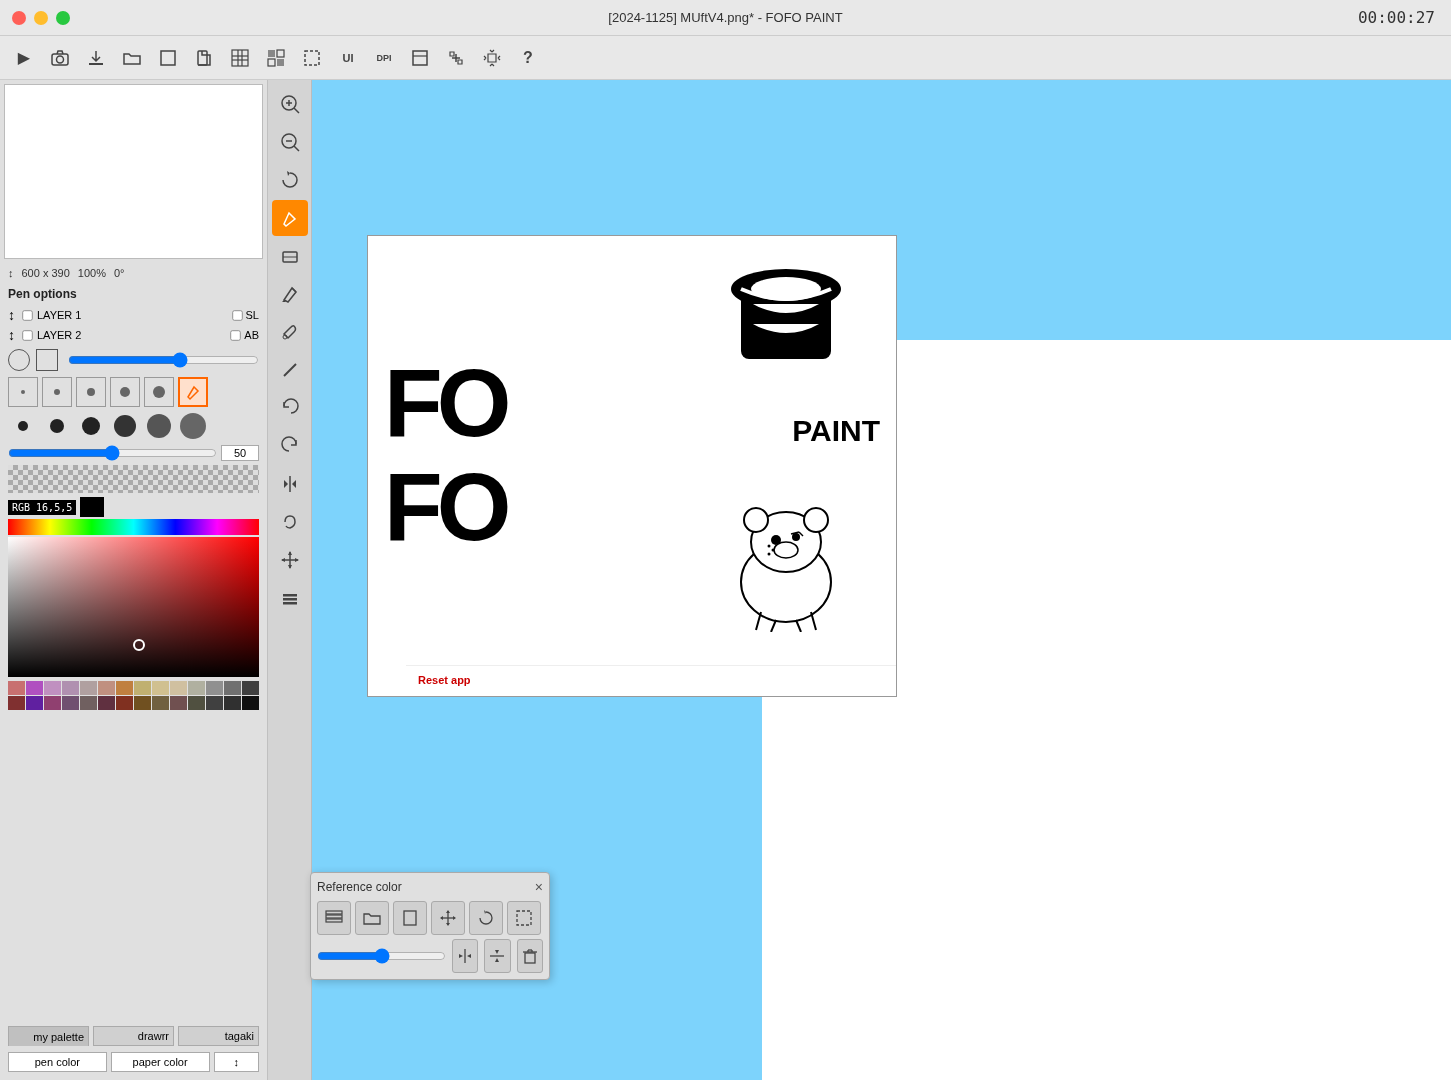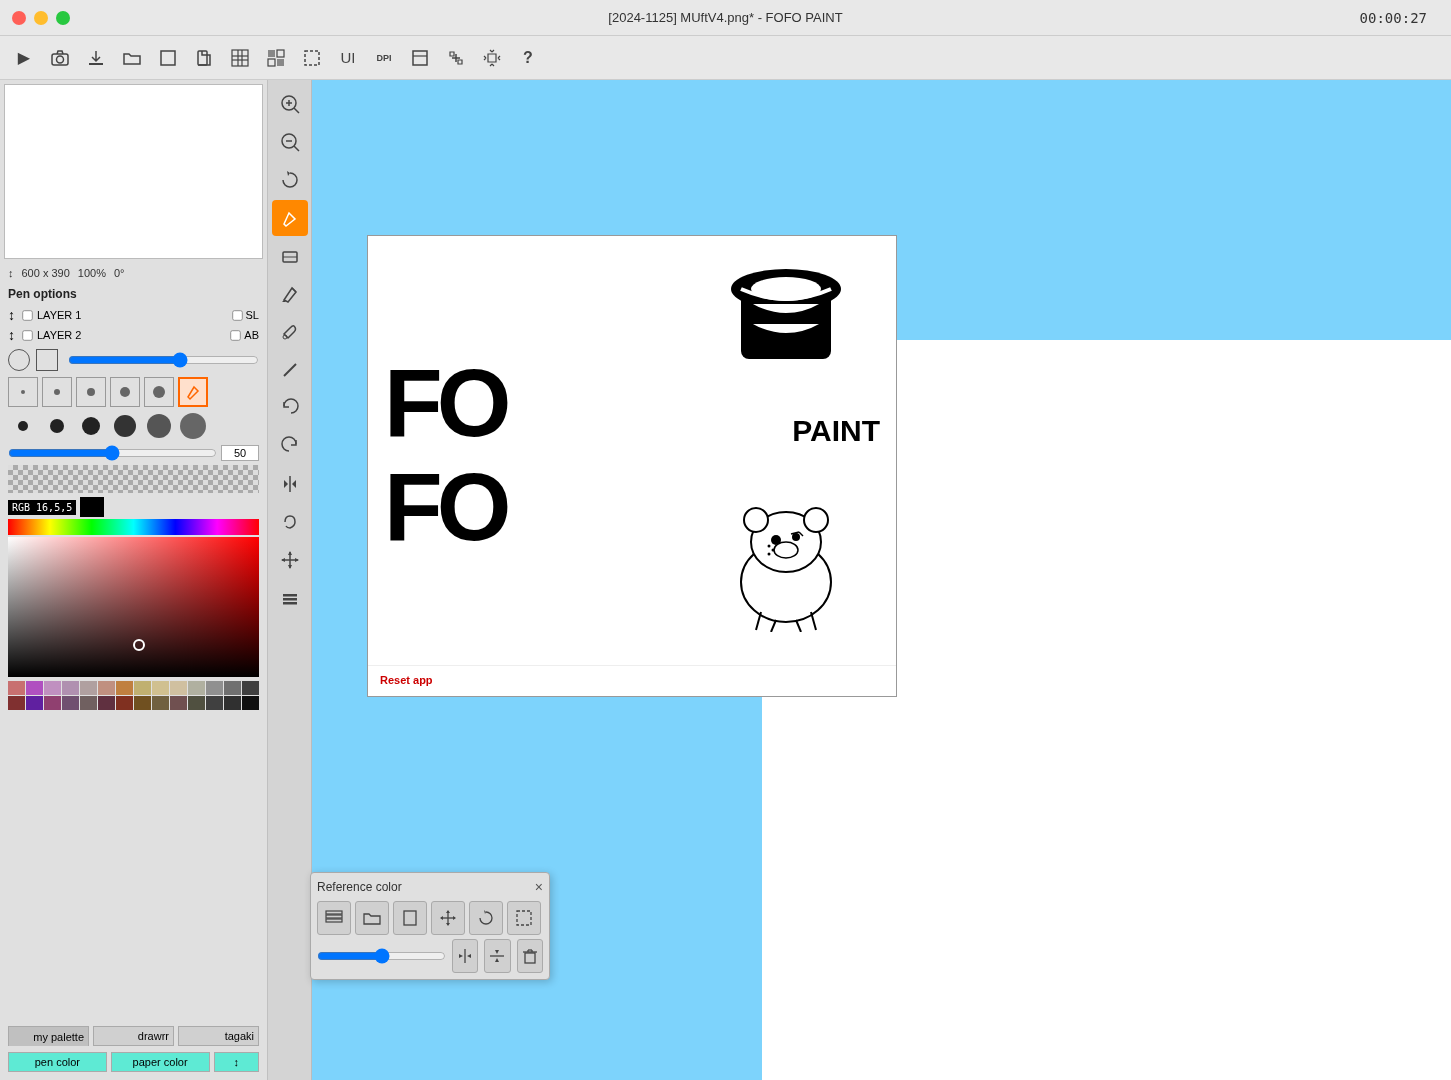--- a/index.html
+++ b/index.html
@@ -41,22 +41,22 @@
     .btn-close { background: #ff5f57; }
     .btn-min { background: #ffbd2e; }
     .btn-max { background: #28c840; }
     .titlebar-title {
       font-size: 13px;
       color: #333;
       font-weight: 500;
     }
     .titlebar-timer {
       position: absolute;
-      right: 24px;
-      font-size: 14px;
+      right: 16px;
+      font-size: 16px;
       color: #333;
       font-family: monospace;
     }
 
     
     .toolbar {
       position: absolute;
       top: 36px; left: 0; right: 0;
       height: 44px;
       background: #e8e8e8;
@@ -304,21 +304,21 @@
     .tab-btn.active { background: #c0c0c0; border-bottom: none; }
     .bottom-actions {
       display: flex;
       padding: 2px 8px 8px;
       gap: 4px;
     }
     .action-btn {
       flex: 1;
       padding: 3px 4px;
       font-size: 11px;
-      background: #5eead4;
+      background: #ffffff;
       border: 1px solid #aaa;
       cursor: pointer;
       text-align: center;
     }
 
     
     .right-toolbar {
       position: absolute;
       top: 80px;
       left: 268px;
@@ -403,20 +403,21 @@
       justify-content: space-around;
       padding: 16px 8px;
     }
 
     .fofo-footer {
       border-top: 1px solid #eee;
       padding: 6px 12px;
       font-size: 10.5px;
       color: #222;
       line-height: 1.6;
+      margin-left: 38px;
     }
     .fofo-footer-top {
       display: flex;
       gap: 12px;
     }
     .fofo-footer-right {
       text-align: right;
       flex: 1;
     }
     .fofo-reset {
@@ -561,21 +562,21 @@
         <rect x="10" y="1" width="7" height="7" fill="none" stroke="#444" stroke-width="1.2"></rect>
         <rect x="1" y="10" width="7" height="7" fill="none" stroke="#444" stroke-width="1.2"></rect>
         <rect x="10" y="10" width="7" height="7" fill="#888"></rect>
       </svg>
   </button>
   <button class="toolbar-btn">
     <svg width="18" height="18" viewBox="0 0 18 18">
         <rect x="2" y="2" width="14" height="14" fill="none" stroke="#444" stroke-width="1.5" stroke-dasharray="3,2"></rect>
       </svg>
   </button>
-  <button class="toolbar-btn" style="font-size:15px;font-weight:normal;">UI</button>
+  <button class="toolbar-btn" style="font-size:11px;font-weight:bold;">UI</button>
   <button class="toolbar-btn" style="font-size:9px;font-weight:bold;">DPI</button>
   <button class="toolbar-btn">
     <svg width="18" height="18" viewBox="0 0 18 18">
         <rect x="2" y="2" width="14" height="14" fill="none" stroke="#444" stroke-width="1.5"></rect>
         <line x1="2" y1="7" x2="16" y2="7" stroke="#444" stroke-width="1.2"></line>
       </svg>
   </button>
   <button class="toolbar-btn">
     <svg width="18" height="18" viewBox="0 0 18 18">
         <path d="M5 9 L13 9 M9 5 L9 13" stroke="#444" stroke-width="1.5"></path>

